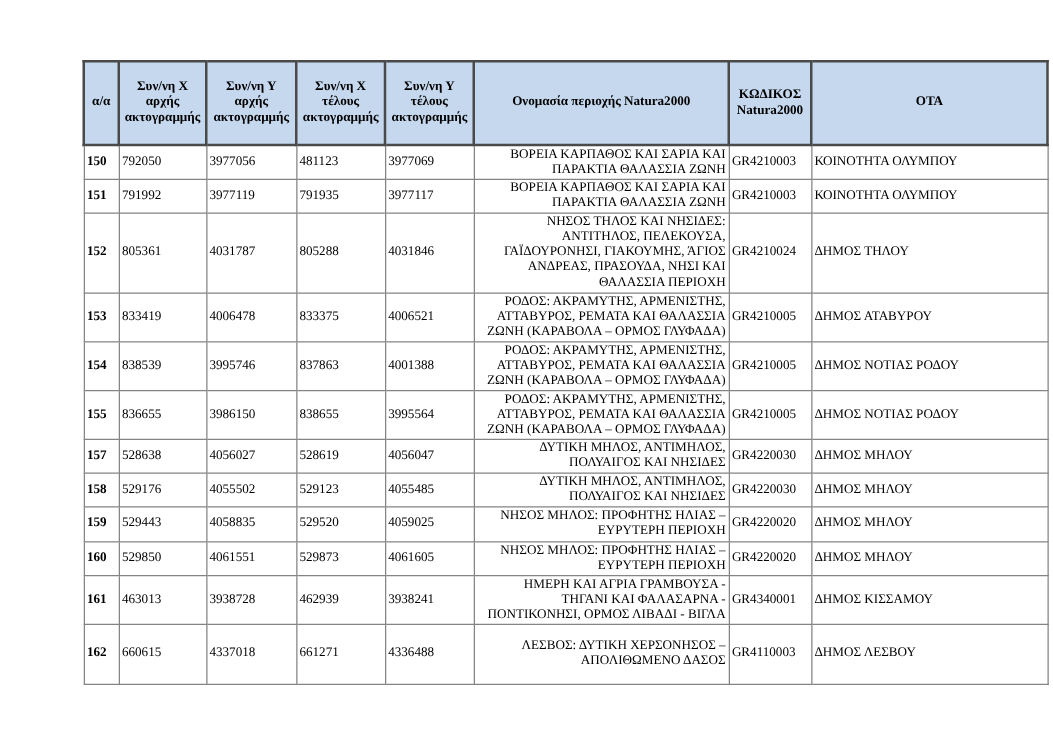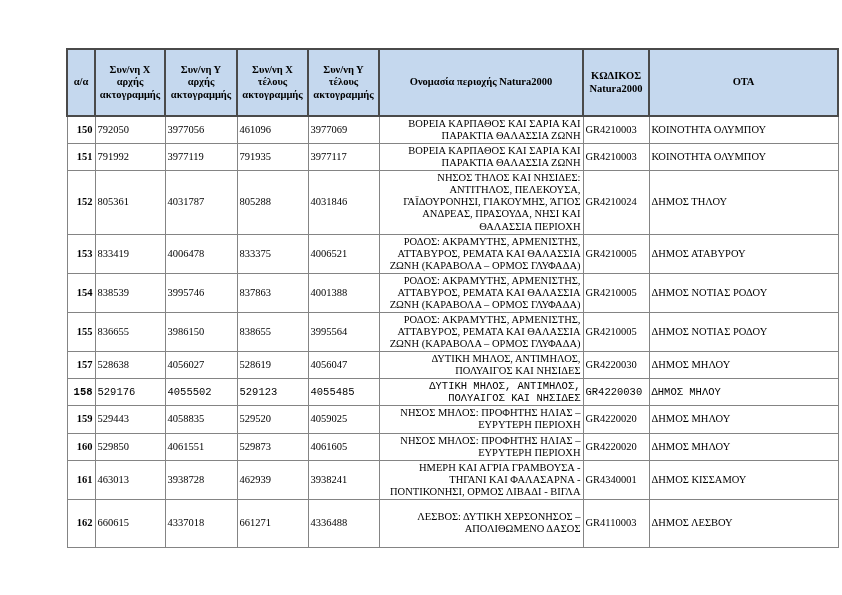--- a/index.html
+++ b/index.html
@@ -41,21 +41,21 @@
   table.natura thead tr {
     height: 67px;
   }
   table.natura td {
     border: 1px solid #848484;
     font-size: 10.5px;
     line-height: 1.15;
     vertical-align: middle;
     padding: 1px 2px;
   }
-  td.c-aa   { text-align: right; font-weight: bold; }
+  td.c-aa   { text-align: left; font-weight: bold; }
   td.c-num  { text-align: left; }
   td.c-name { text-align: right; padding-left: 4px; padding-right: 3px; }
   td.c-code { }
   td.c-ota  { text-align: left; padding-left: 7px; }
 </style>
 </head>
 <body>
 
 <div class="page">
   <table class="natura">
@@ -79,21 +79,21 @@
         <th>Ονομασία περιοχής Natura2000</th>
         <th>ΚΩΔΙΚΟΣ Natura2000</th>
         <th>ΟΤΑ</th>
       </tr>
     </thead>
     <tbody>
         <tr style="height: 26px;">
     <td class="c-aa">150</td>
     <td class="c-num">792050</td>
     <td class="c-num">3977056</td>
-    <td class="c-num">461096</td>
+    <td class="c-num">481123</td>
     <td class="c-num">3977069</td>
     <td class="c-name">ΒΟΡΕΙΑ ΚΑΡΠΑΘΟΣ ΚΑΙ ΣΑΡΙΑ ΚΑΙ ΠΑΡΑΚΤΙΑ ΘΑΛΑΣΣΙΑ ΖΩΝΗ</td>
     <td class="c-code">GR4210003</td>
     <td class="c-ota">ΚΟΙΝΟΤΗΤΑ ΟΛΥΜΠΟΥ</td>
   </tr>
         <tr style="height: 26px;">
     <td class="c-aa">151</td>
     <td class="c-num">791992</td>
     <td class="c-num">3977119</td>
     <td class="c-num">791935</td>
@@ -145,21 +145,21 @@
         <tr style="height: 26px;">
     <td class="c-aa">157</td>
     <td class="c-num">528638</td>
     <td class="c-num">4056027</td>
     <td class="c-num">528619</td>
     <td class="c-num">4056047</td>
     <td class="c-name">ΔΥΤΙΚΗ ΜΗΛΟΣ, ΑΝΤΙΜΗΛΟΣ, ΠΟΛΥΑΙΓΟΣ ΚΑΙ ΝΗΣΙΔΕΣ</td>
     <td class="c-code">GR4220030</td>
     <td class="c-ota">ΔΗΜΟΣ ΜΗΛΟΥ</td>
   </tr>
-        <tr style="height: 26px; font-family: Liberation Mono, monospace;">
+        <tr style="height: 26px;">
     <td class="c-aa">158</td>
     <td class="c-num">529176</td>
     <td class="c-num">4055502</td>
     <td class="c-num">529123</td>
     <td class="c-num">4055485</td>
     <td class="c-name">ΔΥΤΙΚΗ ΜΗΛΟΣ, ΑΝΤΙΜΗΛΟΣ, ΠΟΛΥΑΙΓΟΣ ΚΑΙ ΝΗΣΙΔΕΣ</td>
     <td class="c-code">GR4220030</td>
     <td class="c-ota">ΔΗΜΟΣ ΜΗΛΟΥ</td>
   </tr>
         <tr style="height: 26px;">

